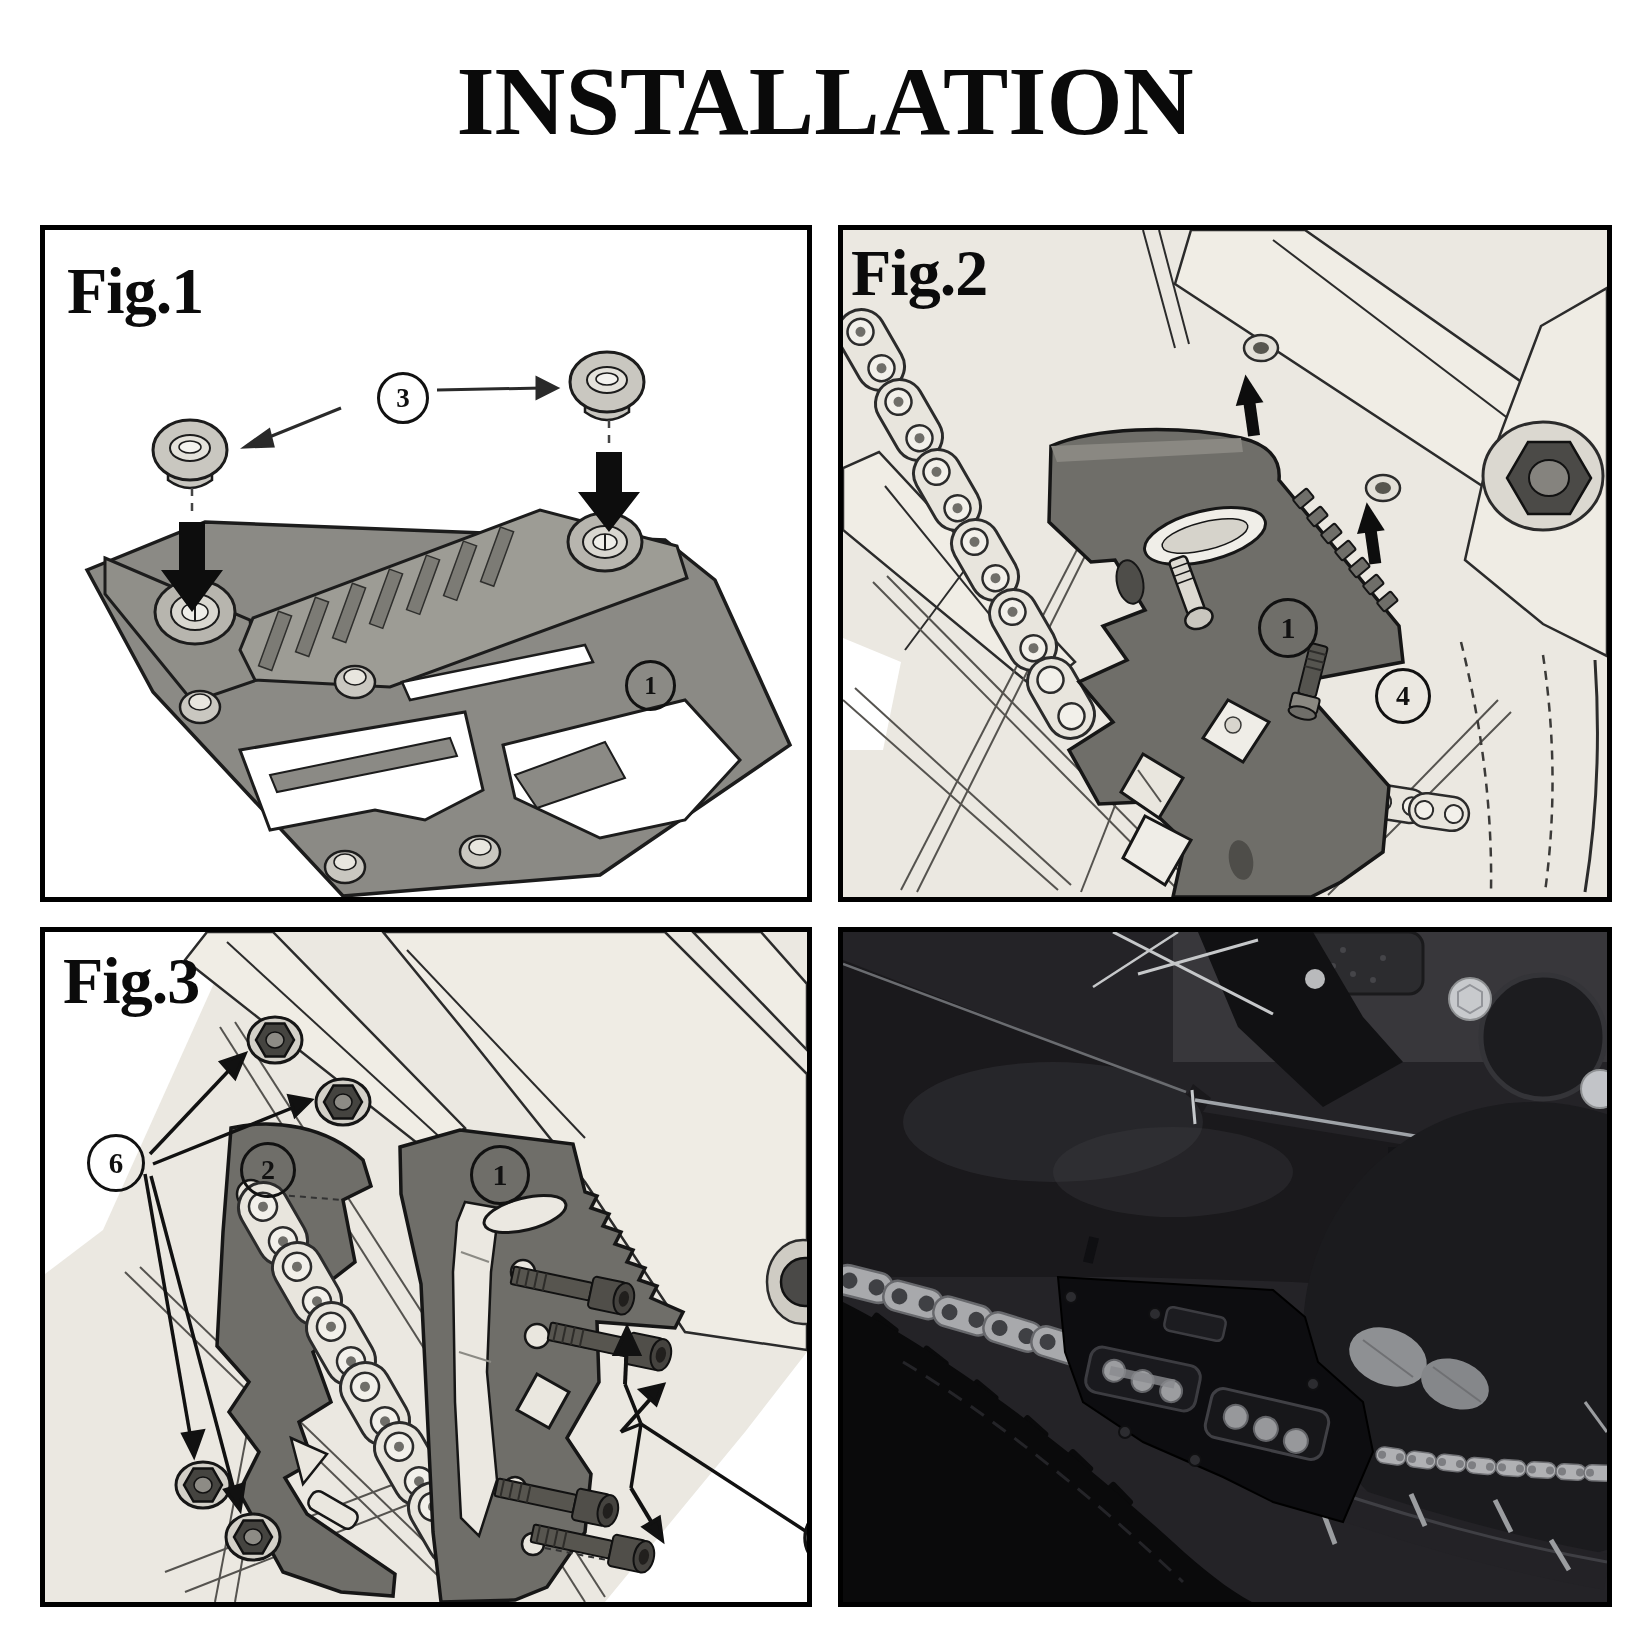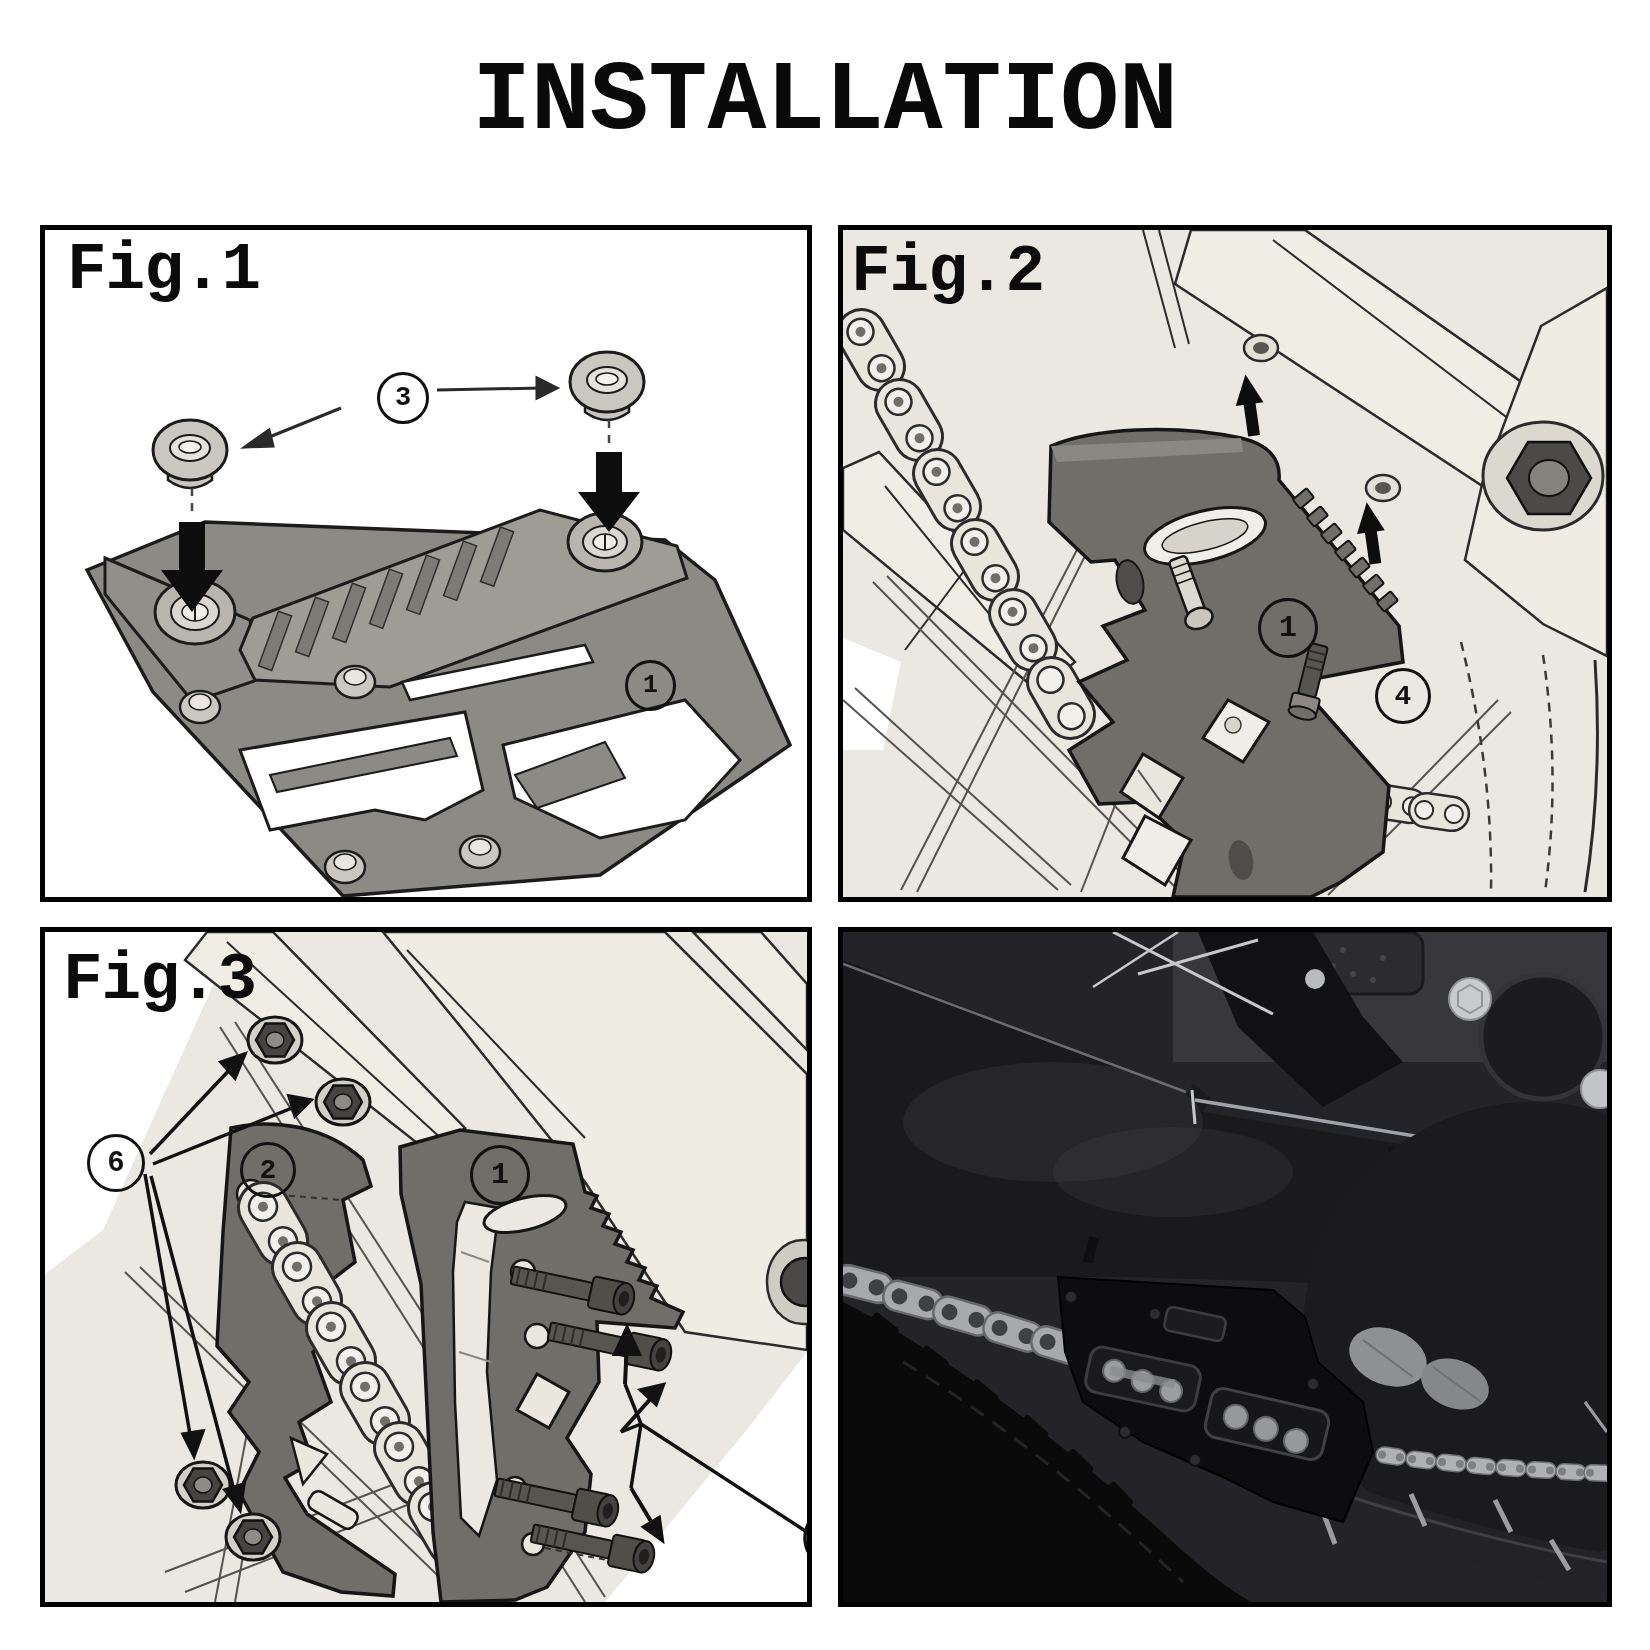--- a/index.html
+++ b/index.html
@@ -1,17 +1,17 @@
 <!DOCTYPE html>
 <html><head>
 <meta charset="utf-8">
 <style>
   html,body{margin:0;padding:0;background:#fff;}
   .page{position:relative;width:1650px;height:1650px;background:#ffffff;overflow:hidden;
-        font-family:Liberation Mono, monospace;}
+        font-family:Liberation Serif, serif;}
   .title{position:absolute;top:48px;left:0;width:100%;text-align:center;
          font-size:98px;font-weight:bold;letter-spacing:0px;color:#0a0a0a;line-height:1.1;}
   .panel{position:absolute;border:5px solid #000;background:#fff;box-sizing:border-box;}
   #panel1{left:40px;top:225px;width:772px;height:677px;}
   #panel2{left:838px;top:225px;width:774px;height:677px;}
   #panel3{left:40px;top:927px;width:772px;height:680px;padding-left:9px;}
   #panel4{left:838px;top:927px;width:774px;height:680px;background:#242327;}
   .art{position:absolute;left:0;top:0;width:100%;height:100%;display:block;}
   .fig-label{position:absolute;font-weight:bold;font-size:66px;color:#0b0b0b;line-height:1;z-index:5;
              letter-spacing:-1px;}
@@ -101,21 +101,21 @@
       <g stroke="#2a2a2a" stroke-width="3" fill="#2a2a2a">
         <line x1="296" y1="178" x2="212" y2="212"></line>
         <polygon points="200,217 224,200 228,216"></polygon>
         <line x1="392" y1="160" x2="498" y2="158"></line>
         <polygon points="512,158 492,148 492,168"></polygon>
       </g>
 
       <polygon fill="#0d0d0d" points="134,292 160,292 160,340 178,340 147,382 116,340 134,340"></polygon>
       <polygon fill="#0d0d0d" points="551,222 577,222 577,262 595,262 564,302 533,262 551,262"></polygon>
     </svg>
-    <div class="fig-label" style="left:22px;top:8px;">Fig.1</div>
+    <div class="fig-label" style="left:22px;top:28px;">Fig.1</div>
     <div class="callout c46" style="left:332px;top:142px;">3</div>
     <div class="callout c45" style="left:580px;top:430px;">1</div>
   </div>
 
   <div class="panel" id="panel2">
     <svg class="art" viewBox="0 0 764 667">
       <rect x="0" y="0" width="764" height="667" fill="#ebe8e1"></rect>
       <polygon points="0,408 58,432 40,520 0,520" fill="#ffffff"></polygon>
 
       <g>

